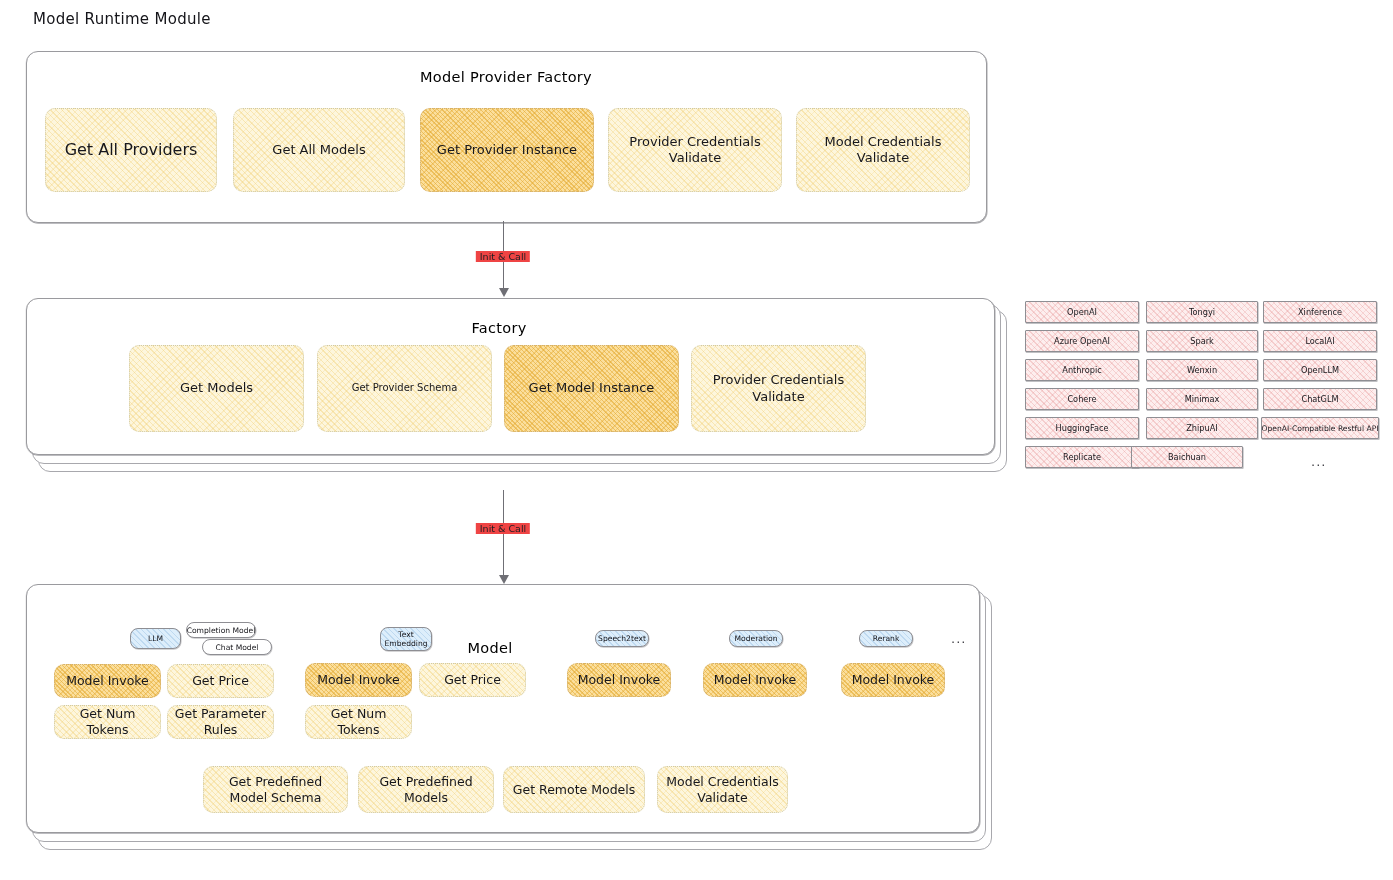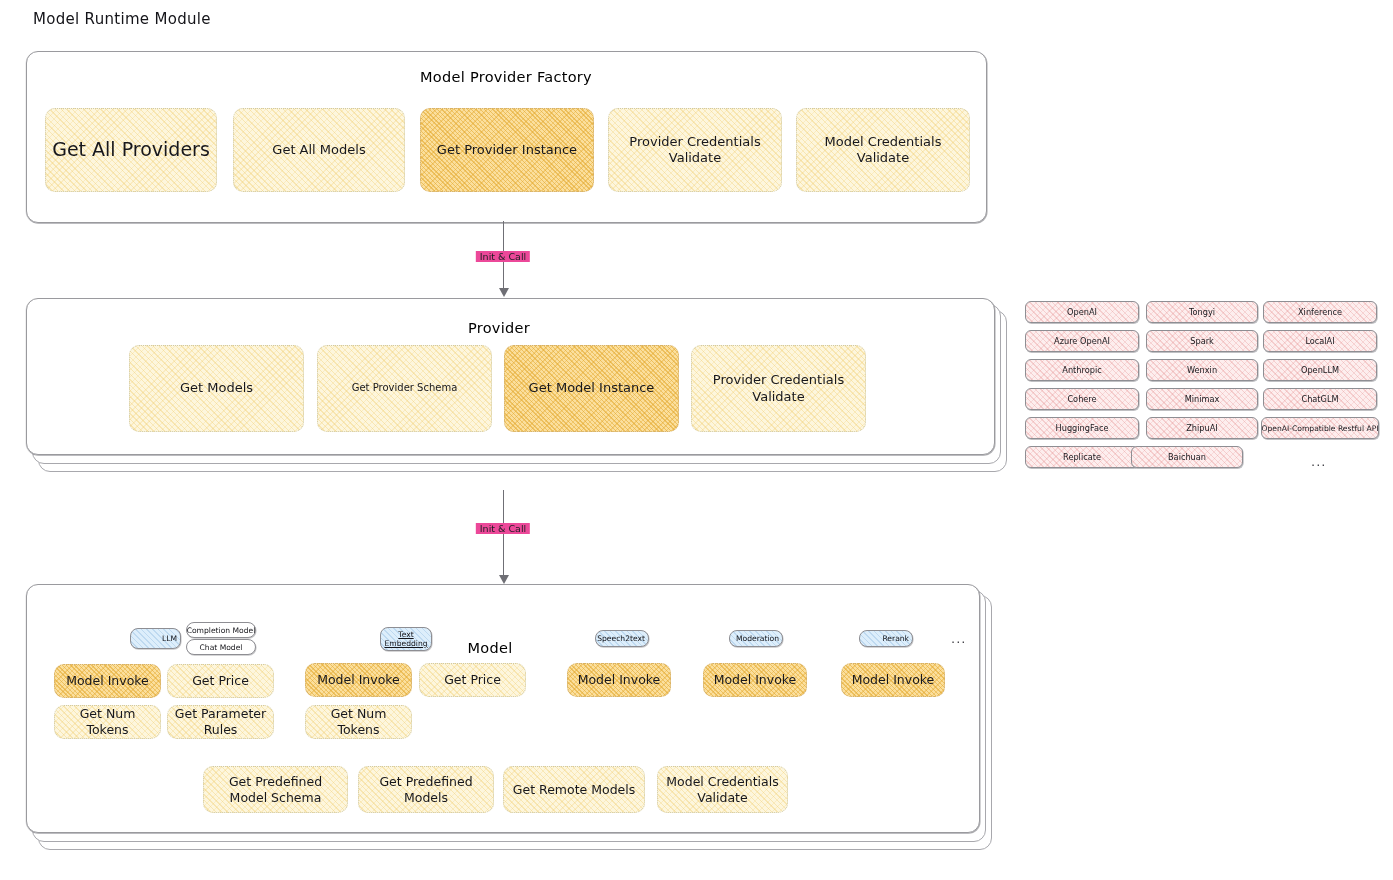--- a/index.html
+++ b/index.html
@@ -74,40 +74,40 @@
   }
 
   
   .chip-rose {
     position: absolute;
     box-sizing: border-box;
     display: flex;
     align-items: center;
     justify-content: center;
     text-align: center;
-    border-radius: 6px;
+    border-radius: 1px;
     border: 1.2px solid #8e8e93;
     background-color: #fdeeee;
     background-image:
       repeating-linear-gradient(45deg, rgba(226,130,130,.30) 0 1px, rgba(0,0,0,0) 1px 4px),
       repeating-linear-gradient(-45deg, rgba(226,130,130,.20) 0 1px, rgba(0,0,0,0) 1px 5px);
     font-size: 8.2px;
     color: #1a1a1f;
     padding: 1px 3px;
     white-space: nowrap;
     box-shadow: 0.7px 0.9px 0 rgba(130,130,136,.5);
   }
 
   
   .chip-blue {
     position: absolute;
     box-sizing: border-box;
     display: flex;
     align-items: center;
-    justify-content: flex-end;
+    justify-content: center;
     text-align: center;
     border-radius: 8px;
     border: 1.2px solid #8e8e93;
     background-color: #ddeefb;
     background-image:
       repeating-linear-gradient(45deg, rgba(120,170,215,.30) 0 1px, rgba(0,0,0,0) 1px 4px);
     font-size: 7.6px;
     color: #15151a;
     line-height: 1.2;
     padding: 1px 3px;
@@ -152,21 +152,21 @@
     width: 0; height: 0;
     border-left: 5px solid transparent;
     border-right: 5px solid transparent;
     border-top: 9px solid #6f6f75;
   }
   .connector .conn-label {
     position: absolute;
     transform: translateX(-50%);
     font-size: 9.5px;
     color: #1d1d22;
-    background: #ec4899;
+    background: #ef4444;
     padding: 0 4px;
     white-space: nowrap;
   }
 
   .page-title {
     position: absolute;
     left: 33px;
     top: 10px;
     font-size: 15px;
     letter-spacing: .3px;
@@ -174,21 +174,21 @@
   }
 </style>
 </head>
 <body>
 
 <div class="page-title">Model Runtime Module</div>
 
 <div class="sketch-frame" style="left:26px; top:51px; width:959px; height:170px;"></div>
 <div class="section-title" style="left:506px; top:69px;">Model Provider Factory</div>
 
-<div class="node cream" style="left:45px; top:108px; width:172px; height:84px; font-size:19px;">
+<div class="node cream" style="left:45px; top:108px; width:172px; height:84px; font-size:16px;">
   <span>Get All Providers</span>
 </div>
 <div class="node cream" style="left:233px; top:108px; width:172px; height:84px; font-size:13px;">
   <span>Get All Models</span>
 </div>
 <div class="node amber" style="left:420px; top:108px; width:174px; height:84px; font-size:13px;">
   <span>Get Provider Instance</span>
 </div>
 <div class="node cream" style="left:608px; top:108px; width:174px; height:84px; font-size:13px;">
   <span>Provider Credentials Validate</span>
@@ -199,21 +199,21 @@
 
 <div class="connector" style="left:503px; top:221px; width:2px; height:76px;">
   <div class="line" style="height:67px;"></div>
   <div class="head" style="top:67px;"></div>
   <div class="conn-label" style="left:0px; top:30px;">Init &amp; Call</div>
 </div>
 
 <div class="stack-layer" style="left:38px; top:310px; width:967px; height:160px;"></div>
 <div class="stack-layer" style="left:32px; top:304px; width:967px; height:158px;"></div>
 <div class="sketch-frame" style="left:26px; top:298px; width:967px; height:155px;"></div>
-<div class="section-title" style="left:499px; top:320px;">Provider</div>
+<div class="section-title" style="left:499px; top:320px;">Factory</div>
 
 <div class="node cream" style="left:129px; top:345px; width:175px; height:87px; font-size:13px;">
   <span>Get Models</span>
 </div>
 <div class="node cream" style="left:317px; top:345px; width:175px; height:87px; font-size:10px;">
   <span>Get Provider Schema</span>
 </div>
 <div class="node amber" style="left:504px; top:345px; width:175px; height:87px; font-size:13px;">
   <span>Get Model Instance</span>
 </div>
@@ -286,38 +286,38 @@
 <div class="stack-layer" style="left:32px; top:590px; width:952px; height:250px;"></div>
 <div class="sketch-frame" style="left:26px; top:584px; width:952px; height:247px;"></div>
 <div class="section-title" style="left:490px; top:604px;margin-top:36px;">Model</div>
 
 <div class="chip-blue" style="left:130px; top:628px; width:51px; height:21px;">
   <span>LLM</span>
 </div>
 <div class="chip-plain" style="left:186px; top:622px; width:70px; height:16px;">
   <span>Completion Model</span>
 </div>
-<div class="chip-plain" style="left:186px; top:639px; width:70px; height:16px;">
+<div class="chip-plain" style="left:202px; top:639px; width:70px; height:16px;">
   <span>Chat Model</span>
 </div>
 
 <div class="node amber" style="left:54px; top:664px; width:107px; height:34px; font-size:12.5px;">
   <span>Model Invoke</span>
 </div>
 <div class="node cream" style="left:167px; top:664px; width:107px; height:34px; font-size:12.5px;">
   <span>Get Price</span>
 </div>
 <div class="node cream" style="left:54px; top:705px; width:107px; height:34px; font-size:12.5px;">
   <span>Get Num Tokens</span>
 </div>
 <div class="node cream" style="left:167px; top:705px; width:107px; height:34px; font-size:12.5px;">
   <span>Get Parameter Rules</span>
 </div>
 
-<div class="chip-blue" style="left:380px; top:627px; width:52px; height:24px;text-decoration:underline;">
+<div class="chip-blue" style="left:380px; top:627px; width:52px; height:24px;">
   <span>Text Embedding</span>
 </div>
 <div class="node amber" style="left:305px; top:663px; width:107px; height:34px; font-size:12.5px;">
   <span>Model Invoke</span>
 </div>
 <div class="node cream" style="left:419px; top:663px; width:107px; height:34px; font-size:12.5px;">
   <span>Get Price</span>
 </div>
 <div class="node cream" style="left:305px; top:705px; width:107px; height:34px; font-size:12.5px;">
   <span>Get Num Tokens</span>

